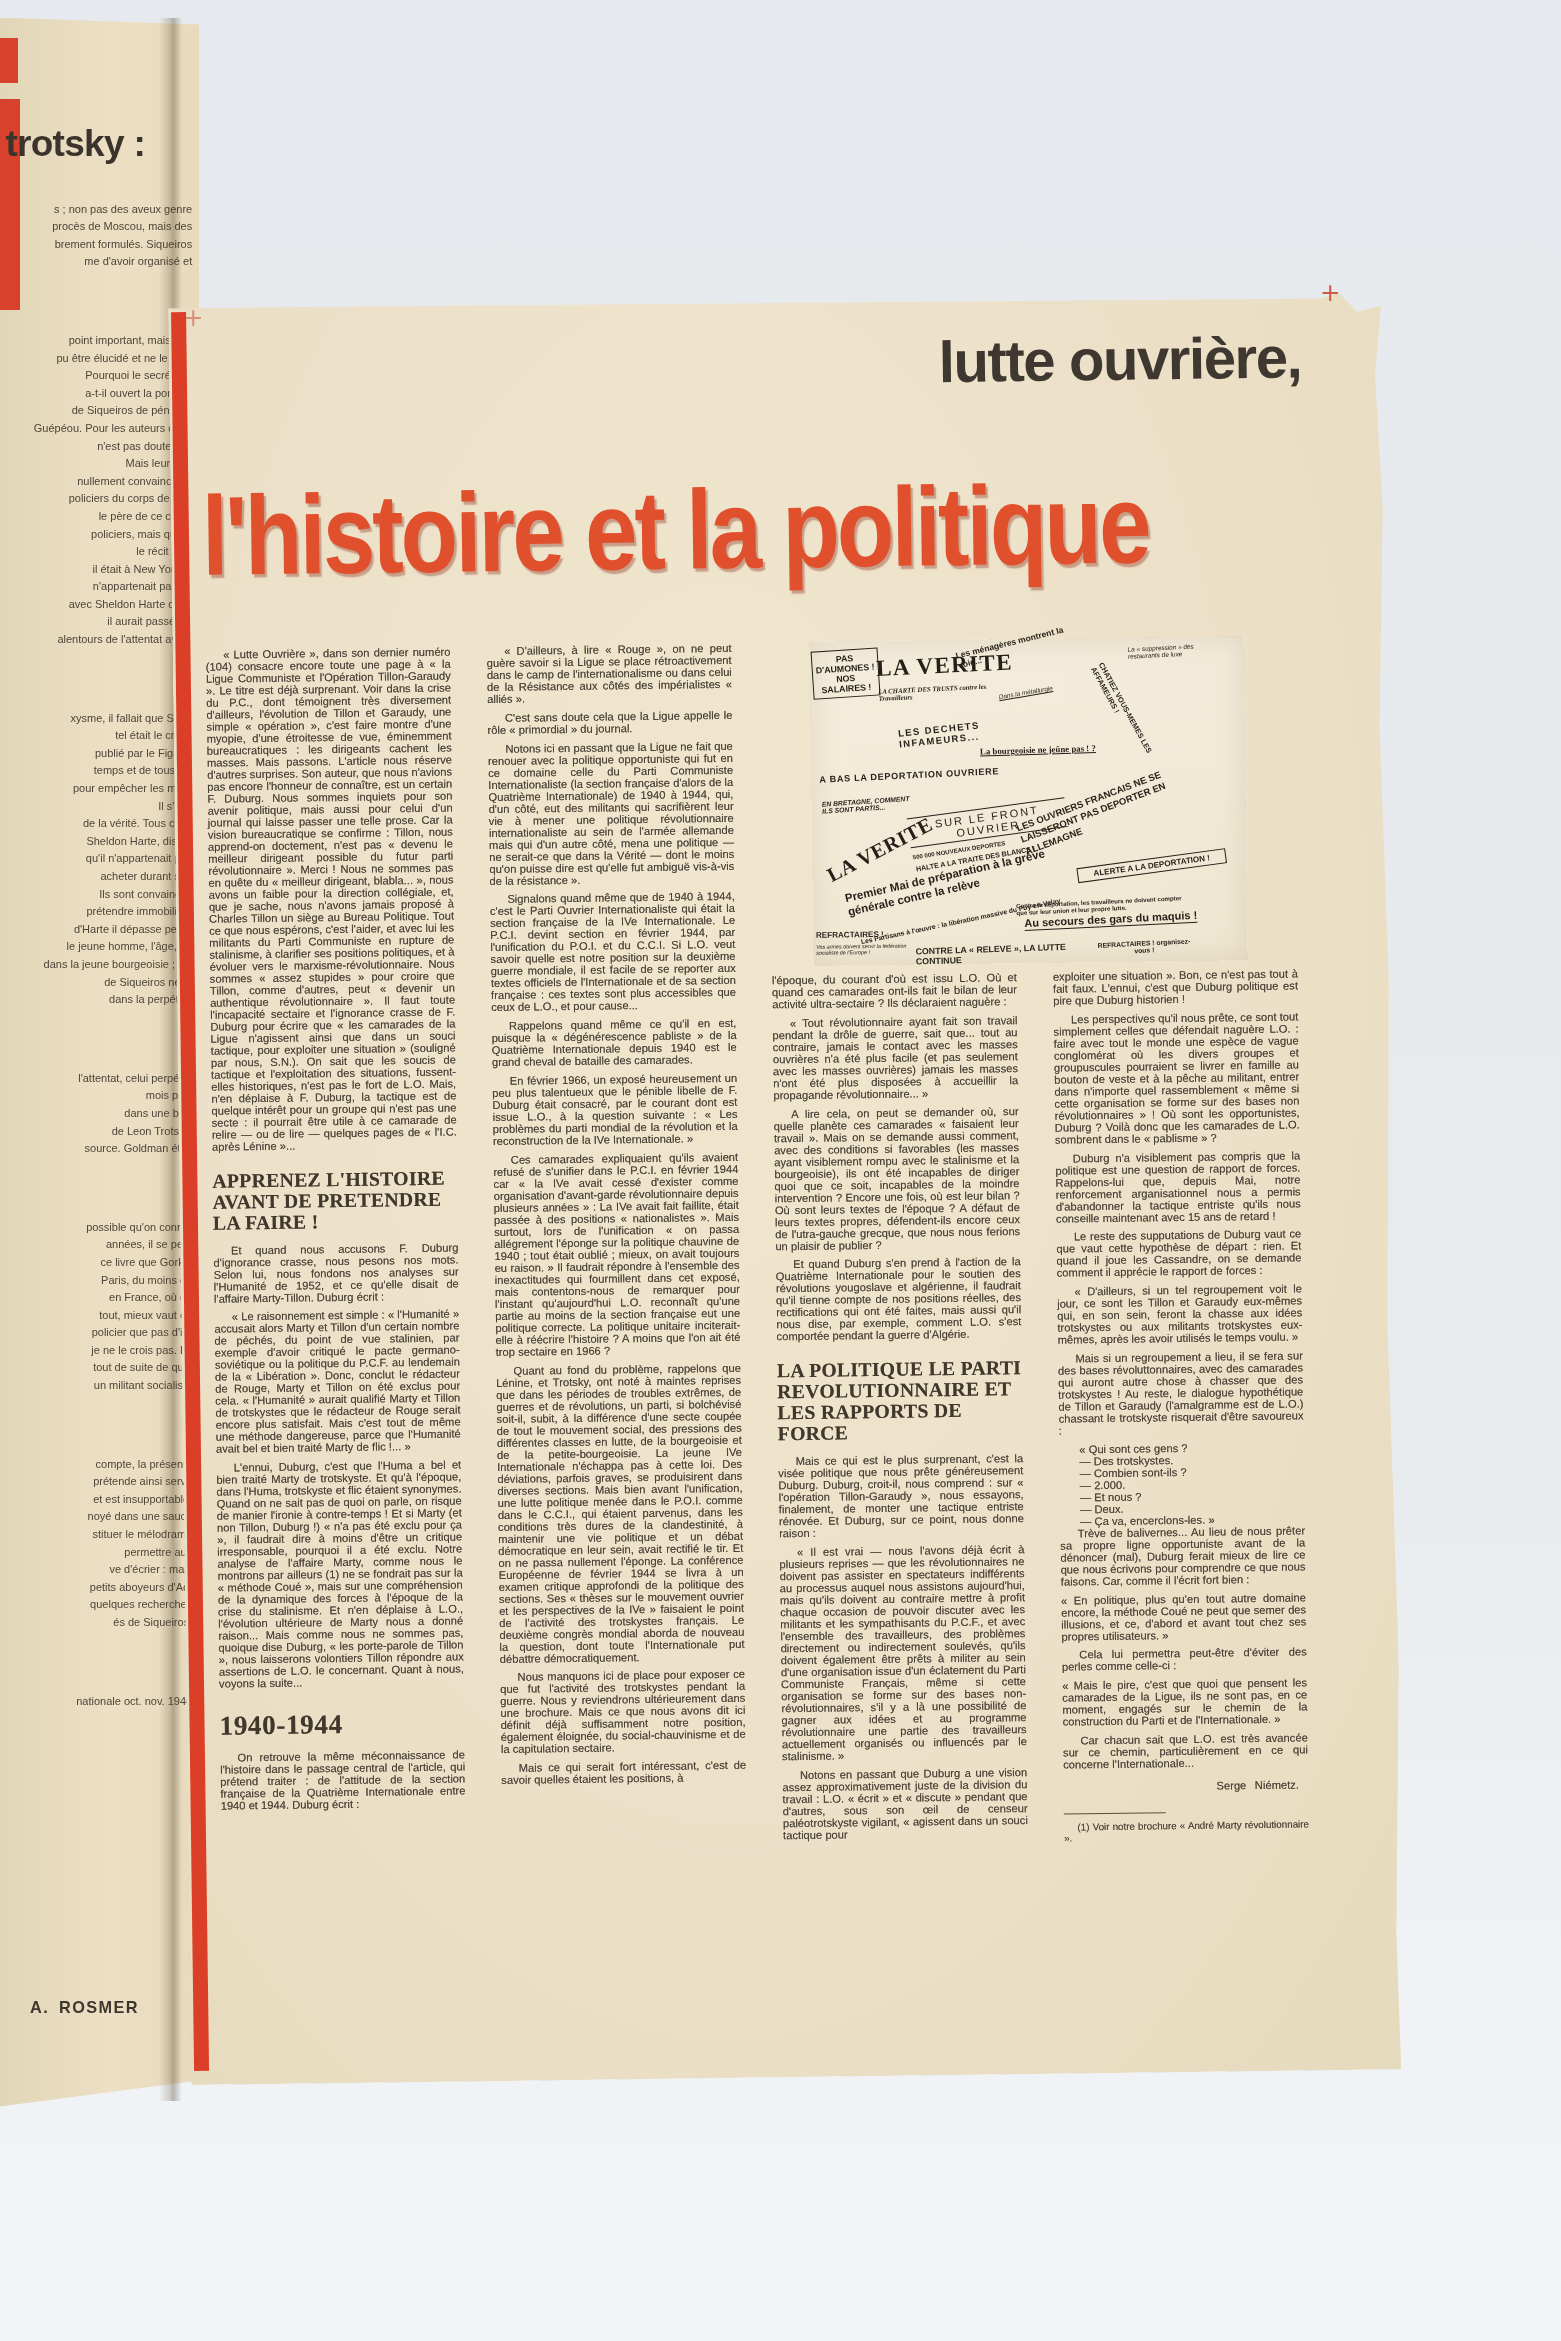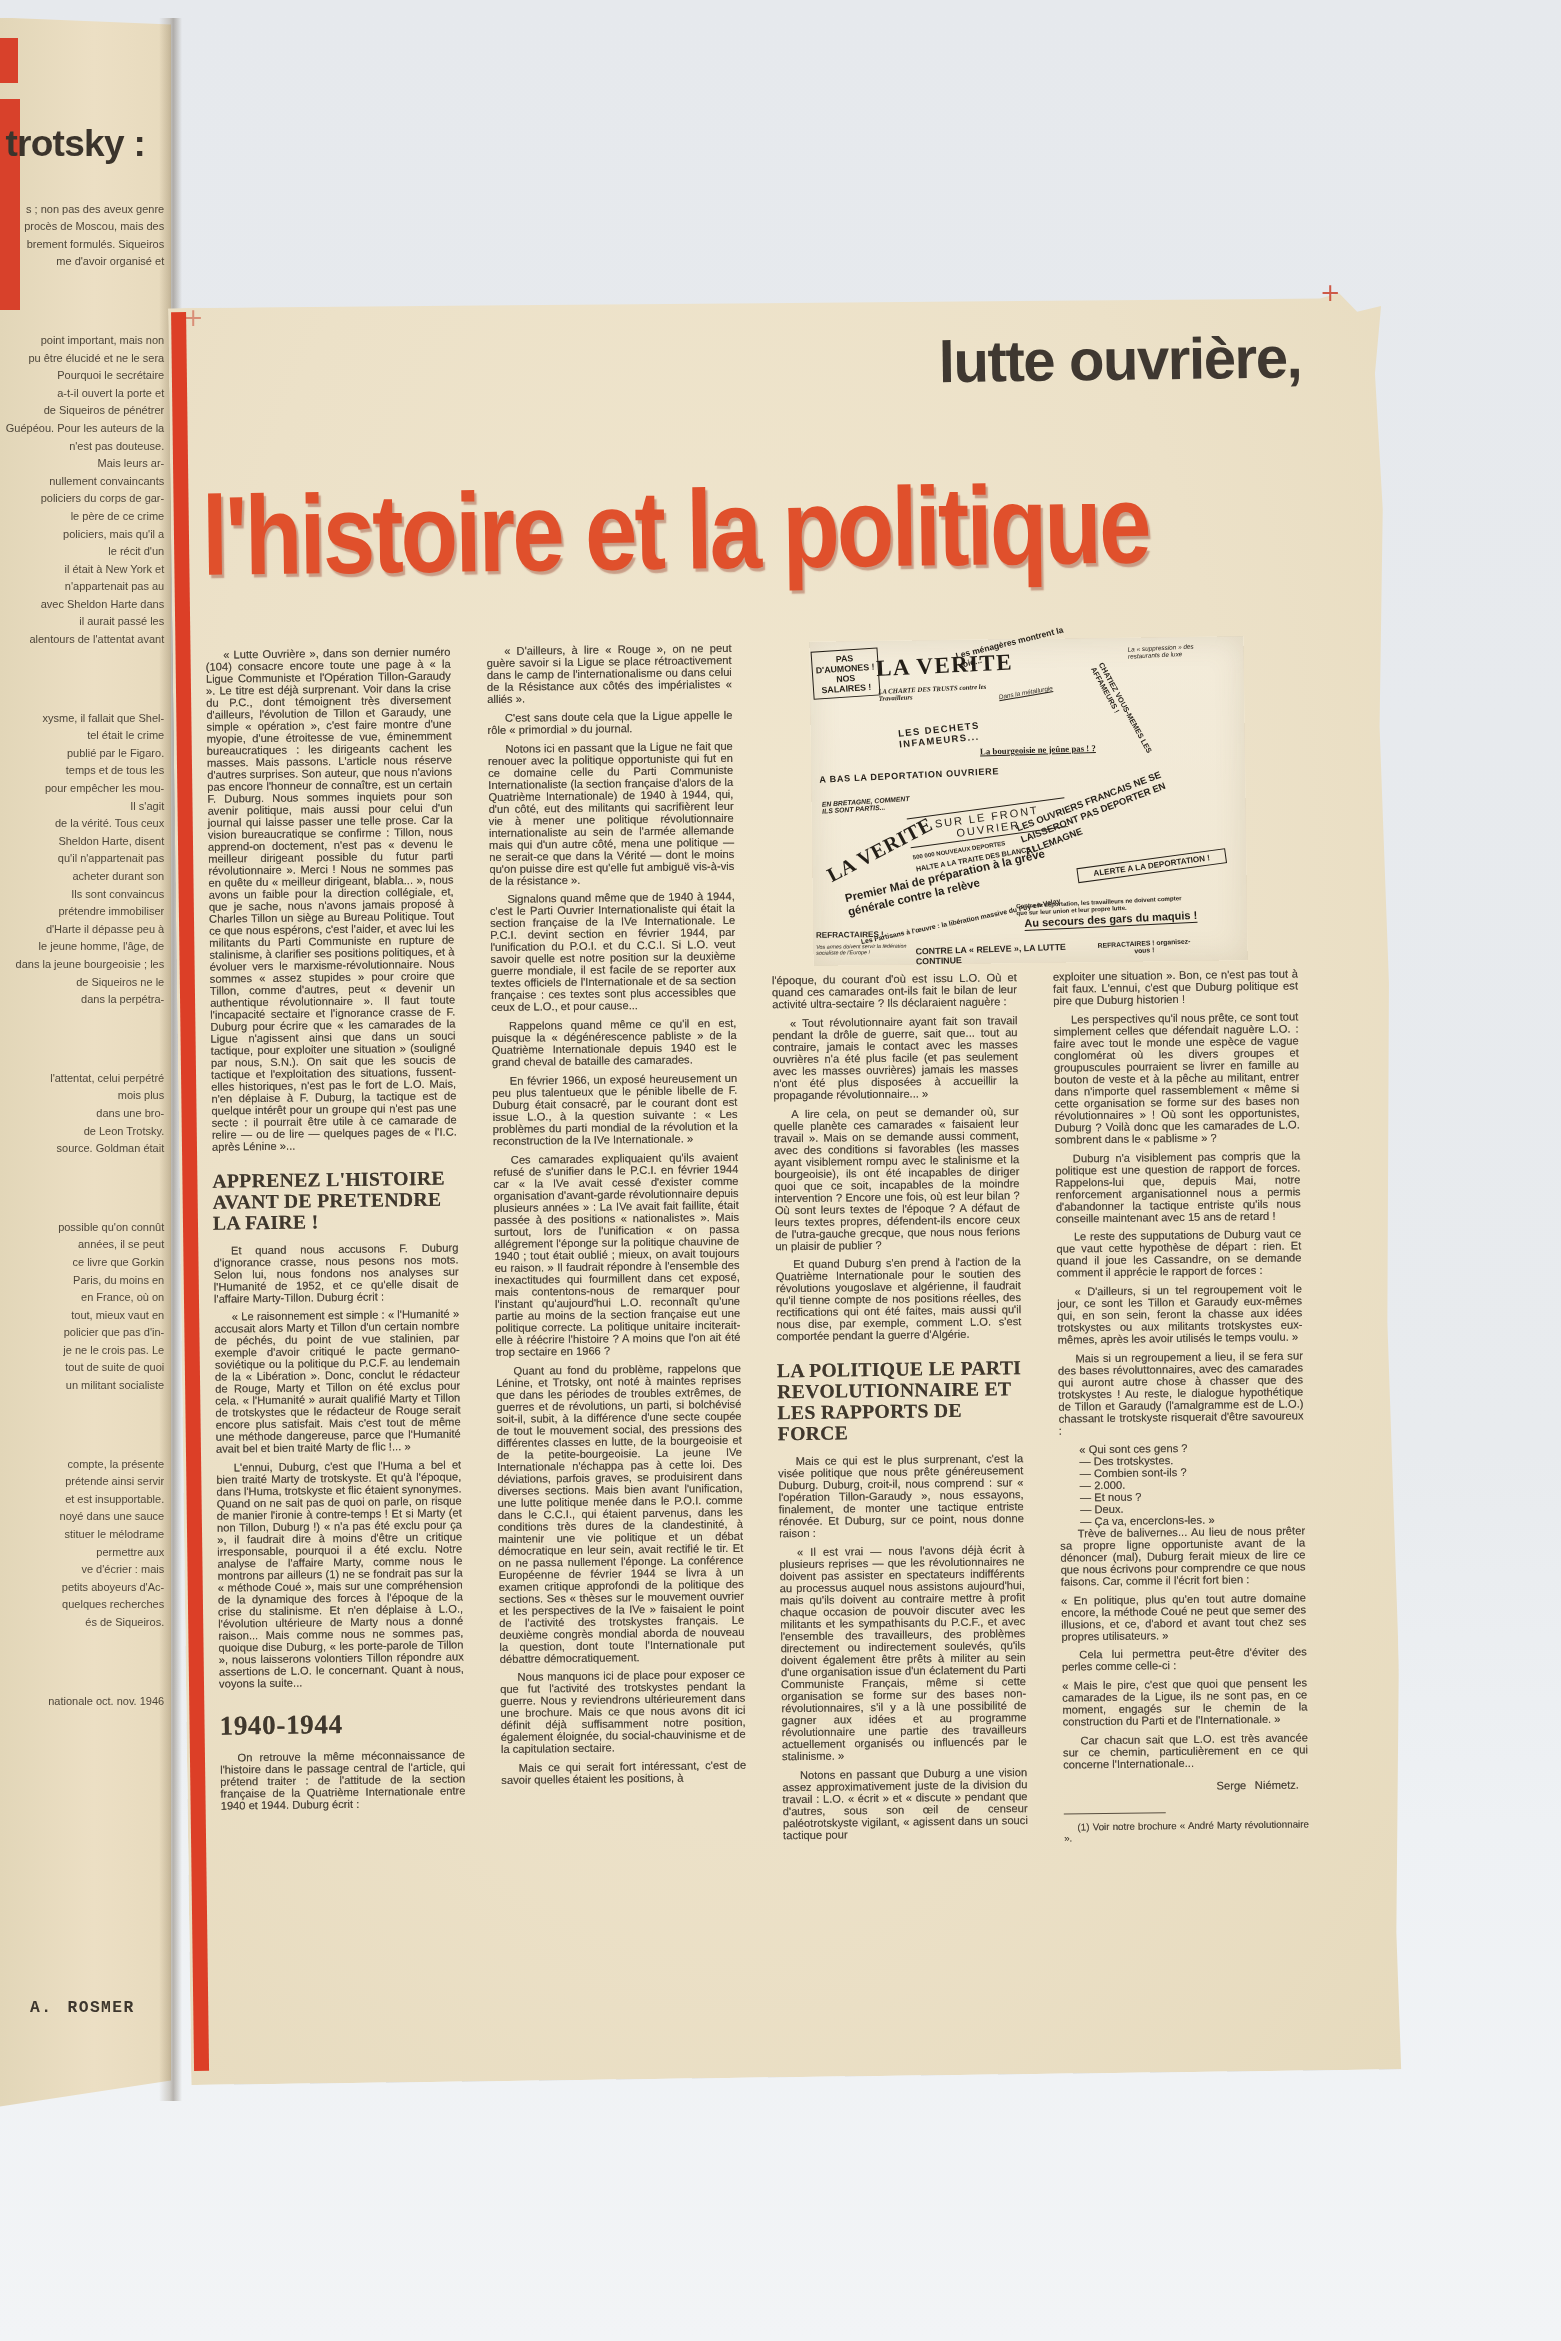--- a/index.html
+++ b/index.html
@@ -7,32 +7,33 @@
     width:1561px;height:2342px;position:relative;overflow:hidden;
     background:linear-gradient(180deg,#e6e9ed 0%,#e8ebee 62%,#eef1f4 78%,#f2f4f6 100%);
     font-family:"Liberation Sans",sans-serif;
   }
   .photo{position:absolute;inset:0;}
   
   .left-page{
     position:absolute;left:0;top:17.6px;width:171px;height:2091px;
     background:linear-gradient(90deg,#e2d6b8 0%,#ecdfc4 55%,#e7dabd 100%);
     clip-path:polygon(0 0,100% 6.8px,100% 2063px,0 2089px);
+    padding-left:28px;
   }
   .red-mark{position:absolute;background:#d8412b;}
   .rm1{left:0;top:20.3px;width:17.6px;height:45px;}
   .rm2{left:0;top:81px;width:20.3px;height:211px;}
   .trotsky{position:absolute;left:5.4px;top:107px;font-weight:700;font-size:37px;line-height:1;
     color:#3b342c;letter-spacing:-0.7px;}
   .frags{position:absolute;right:6.8px;top:183px;width:160px;font-size:11px;line-height:17.6px;
     color:#4d4539;text-align:right;}
   .b-f{white-space:nowrap;text-align:right;}
   .b-gap{height:61px;}
   .rosmer{position:absolute;left:30px;top:1980px;font-weight:700;font-size:16.3px;
-    letter-spacing:1.4px;word-spacing:4.1px;color:#3e372e;font-family:Liberation Mono, monospace;}
+    letter-spacing:1.4px;word-spacing:4.1px;color:#3e372e;}
   .fold{position:absolute;left:159px;top:17.6px;width:23px;height:2083px;
     background:linear-gradient(90deg,rgba(0,0,0,0) 0%,rgba(92,72,42,.22) 45%,rgba(60,45,25,.32) 62%,rgba(0,0,0,0) 100%);}
   
   .right-page{
     position:absolute;left:168px;top:308px;width:1213px;height:1777px;
     transform:rotate(-0.75deg);transform-origin:16.3px 0;
     background:radial-gradient(ellipse at 45% 35%,#f0e6ce 0%,#ece1c8 55%,#e6dabd 100%);
     box-shadow:0 13.6px 23px rgba(70,60,40,.28);
     clip-path:polygon(0 0,1152px 5.4px,1171px 0,1189px 19px,1213px 13.6px,1206px 81px,1212px 217px,1206px 434px,1212px 691px,1206px 1030px,1213px 1369px,1207px 1640px,1210px 1777px,0 1777px);
   }

